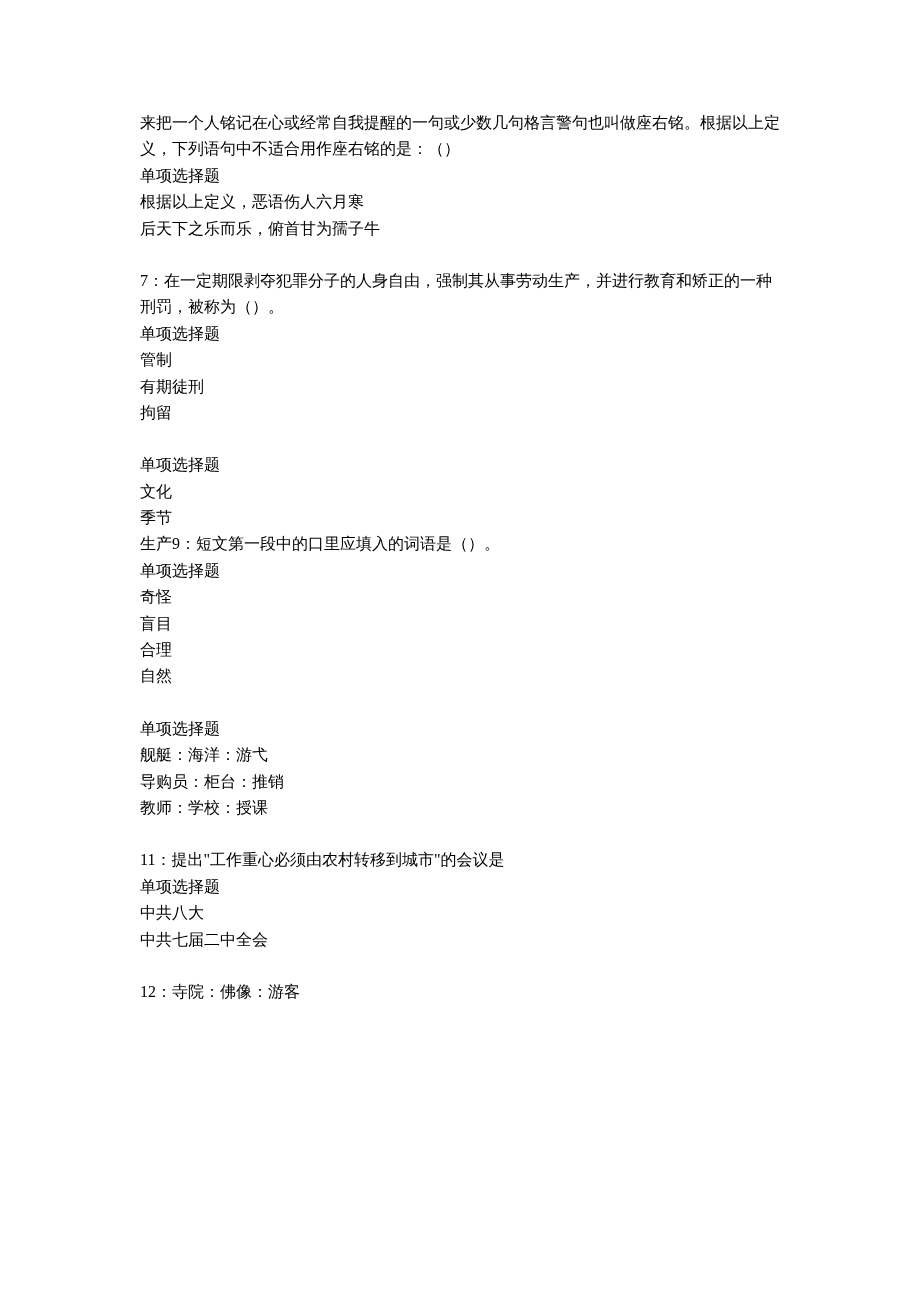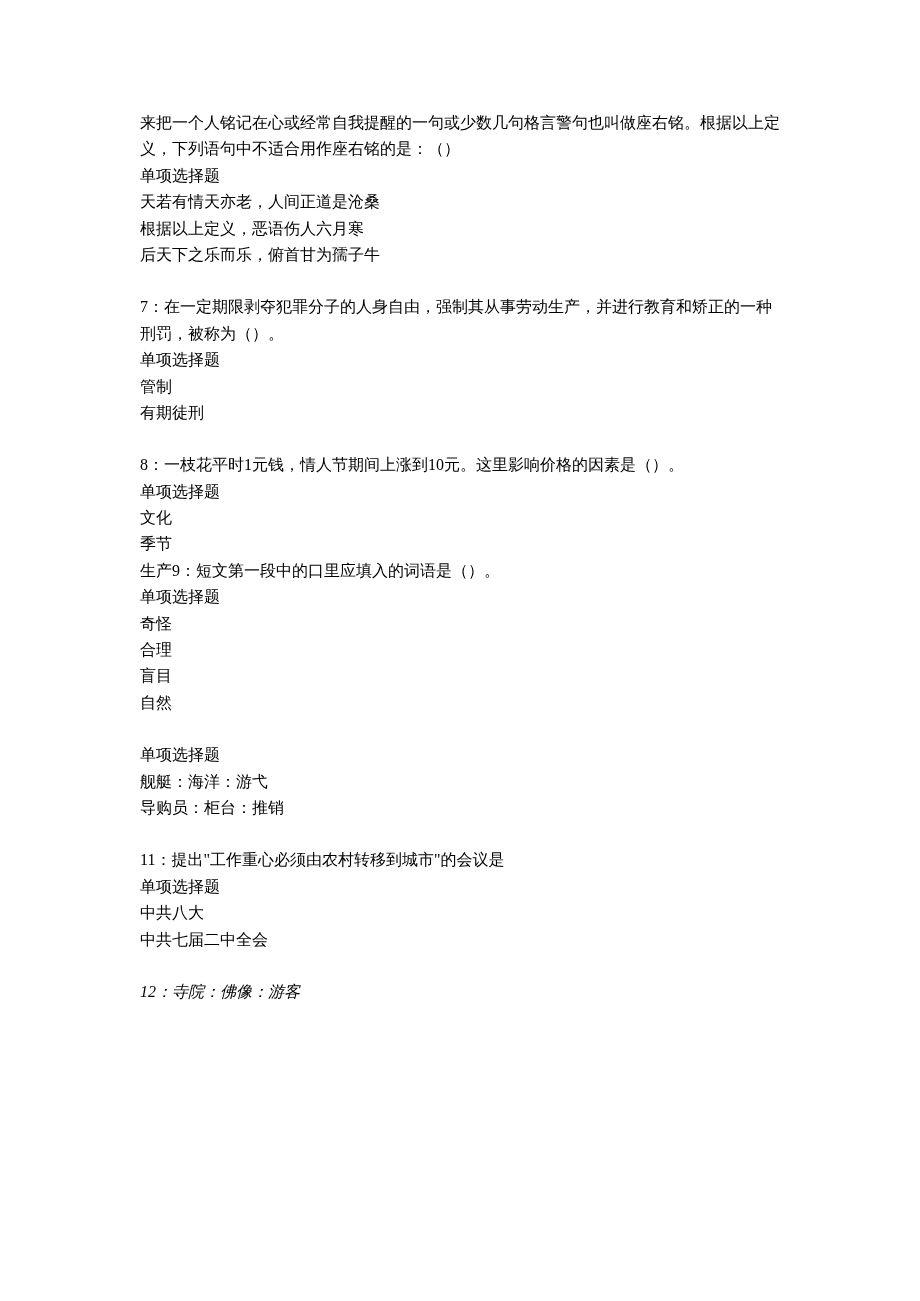--- a/index.html
+++ b/index.html
@@ -23,58 +23,57 @@
       display: block;
     }
     .question-type {
       display: block;
     }
     .option {
       display: block;
     }
     .continuation-block {
       margin-bottom: 0;
-      font-style: italic;
     }
   </style>
 </head>
 <body>
 
 <div class="question-block">
   <span class="question-text">来把一个人铭记在心或经常自我提醒的一句或少数几句格言警句也叫做座右铭。根据以上定义，下列语句中不适合用作座右铭的是：（）</span>
   <span class="question-type">单项选择题</span>
-  <span class="option">天若有情天亦老，人间正道是沧桑</span>
   <span class="option">根据以上定义，恶语伤人六月寒</span>
   <span class="option">后天下之乐而乐，俯首甘为孺子牛</span>
 </div>
 
 <div class="question-block">
   <span class="question-text">7：在一定期限剥夺犯罪分子的人身自由，强制其从事劳动生产，并进行教育和矫正的一种刑罚，被称为（）。</span>
   <span class="question-type">单项选择题</span>
   <span class="option">管制</span>
   <span class="option">有期徒刑</span>
+  <span class="option">拘留</span>
 </div>
 
 <div class="question-block">
-  <span class="question-text">8：一枝花平时1元钱，情人节期间上涨到10元。这里影响价格的因素是（）。</span>
   <span class="question-type">单项选择题</span>
   <span class="option">文化</span>
   <span class="option">季节</span>
   <span class="option"><span>生产</span><span>9：短文第一段中的口里应填入的词语是（）。</span></span>
   <span class="question-type">单项选择题</span>
   <span class="option">奇怪</span>
+  <span class="option">盲目</span>
   <span class="option">合理</span>
-  <span class="option">盲目</span>
   <span class="option">自然</span>
 </div>
 
 <div class="question-block">
   <span class="question-type">单项选择题</span>
   <span class="option">舰艇：海洋：游弋</span>
   <span class="option">导购员：柜台：推销</span>
+  <span class="option">教师：学校：授课</span>
 </div>
 
 <div class="question-block">
   <span class="question-text">11：提出"工作重心必须由农村转移到城市"的会议是</span>
   <span class="question-type">单项选择题</span>
   <span class="option">中共八大</span>
   <span class="option">中共七届二中全会</span>
 </div>
 
 <div class="question-block continuation-block">

